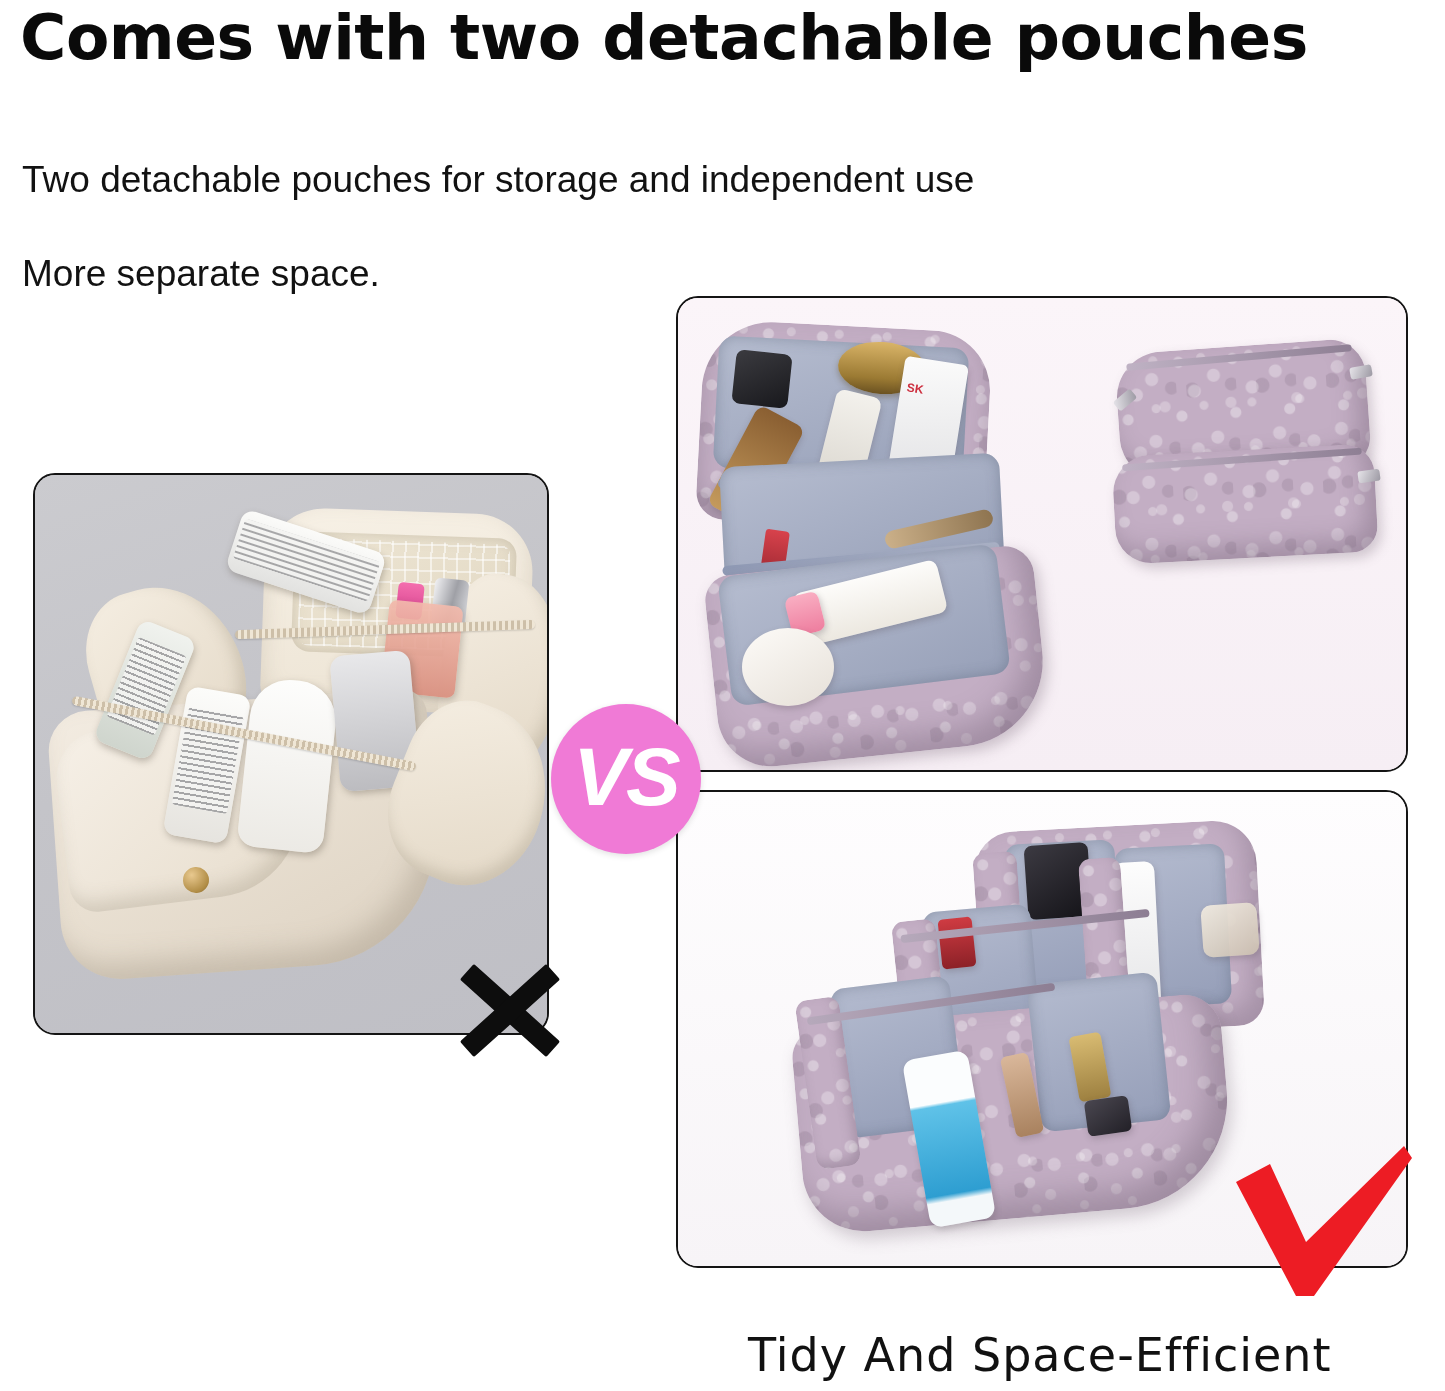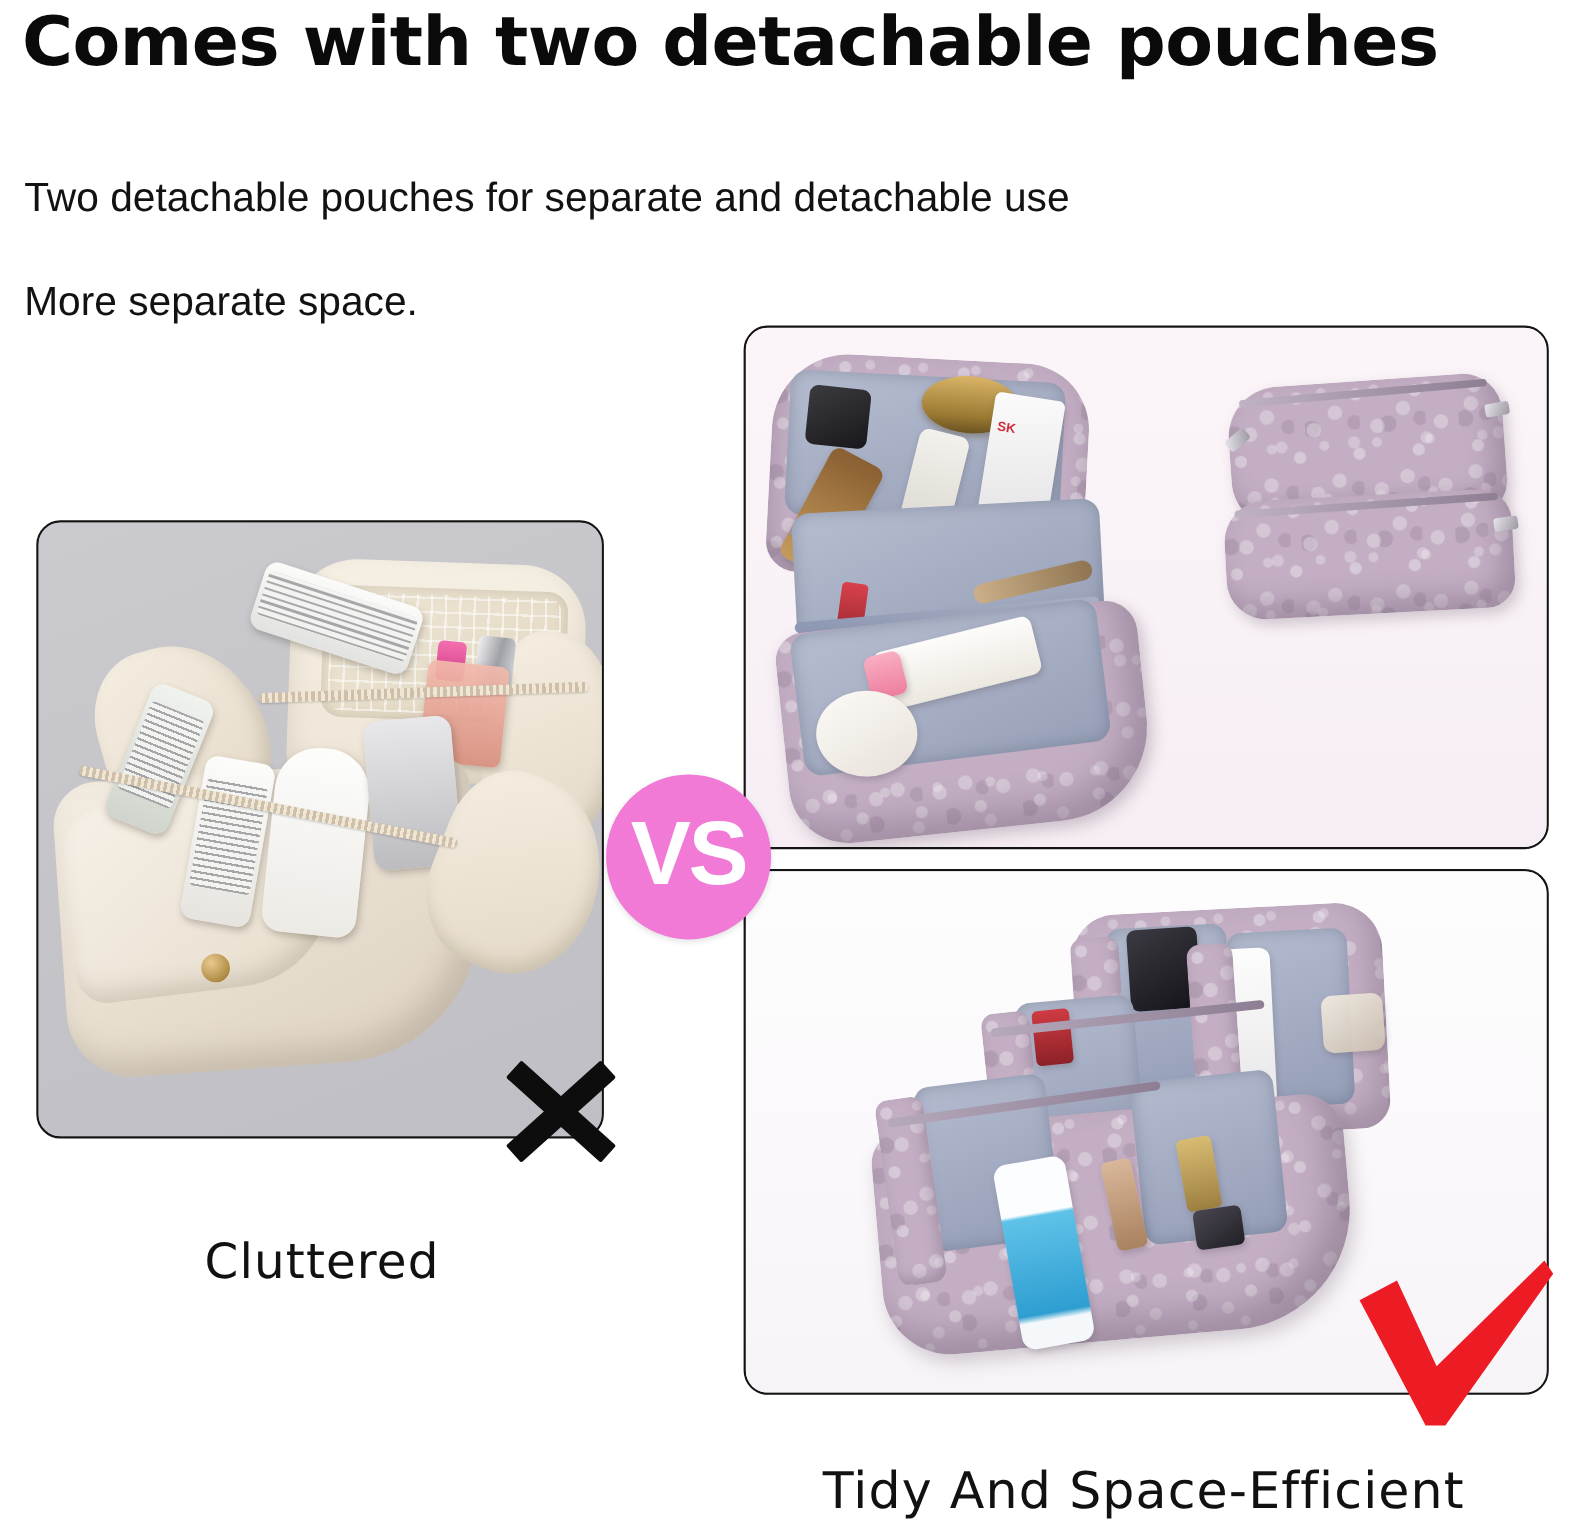--- a/index.html
+++ b/index.html
@@ -308,21 +308,21 @@
   .vs{
     position:absolute;left:551px;top:704px;width:150px;height:150px;border-radius:50%;
     background:#f07ad6;
     display:flex;align-items:center;justify-content:center;
     box-shadow:0 2px 6px rgba(0,0,0,.12);
     z-index:30;
   }
   .vs-txt{
     font-family:"Liberation Sans", sans-serif;
     font-weight:700;font-size:82px;line-height:82px;color:#ffffff;
-    letter-spacing:-2px;transform:translateY(-2px);
+    letter-spacing:-2px;transform:translateY(-2px);font-style:italic;
   }
 
   
   .xmark{position:absolute;left:452px;top:952px;width:116px;height:116px;z-index:25;}
   .xmark span{
     position:absolute;left:50%;top:50%;width:116px;height:21px;border-radius:2px;
     background:#0d0d0d;margin-left:-58px;margin-top:-10px;
   }
   .xmark span:first-child{transform:rotate(42deg);}
   .xmark span:last-child{transform:rotate(-42deg);}
@@ -340,21 +340,21 @@
   }
   .cap-left{left:186px;top:1122px;font-size:44px;letter-spacing:1px;}
   .cap-right{left:748px;top:1328px;font-size:46px;letter-spacing:1px;}
 </style>
 </head>
 <body>
 
 <div class="stage">
 
   <div class="title">Comes with two detachable pouches</div>
-  <div class="subtitle sub1">Two detachable pouches for separate and detachable use</div>
+  <div class="subtitle sub1">Two detachable pouches for storage and independent use</div>
   <div class="subtitle sub2">More separate space.</div>
 
   <div class="panel panel-left">
     <div class="photo">
       <div class="lp-bg"></div>
 
       <div class="cream-lid"></div>
       <div class="mesh"></div>
       <div class="drape drape3"></div>
       <div class="drape drape1"></div>
@@ -459,16 +459,15 @@
     <span></span>
       <span></span>
   </div>
 
   <div class="check">
     <svg width="180" height="165" viewBox="0 0 180 165" xmlns="http://www.w3.org/2000/svg">
       <path d="M2 36 L36 18 L72 96 L170 0 L178 12 L80 150 L62 150 Z" fill="#ED1C24"></path>
     </svg>
   </div>
 
-  <div class="caption cap-left">Cluttered</div>
   <div class="caption cap-right">Tidy And Space-Efficient</div>
 
 </div>
 
 </body></html>

